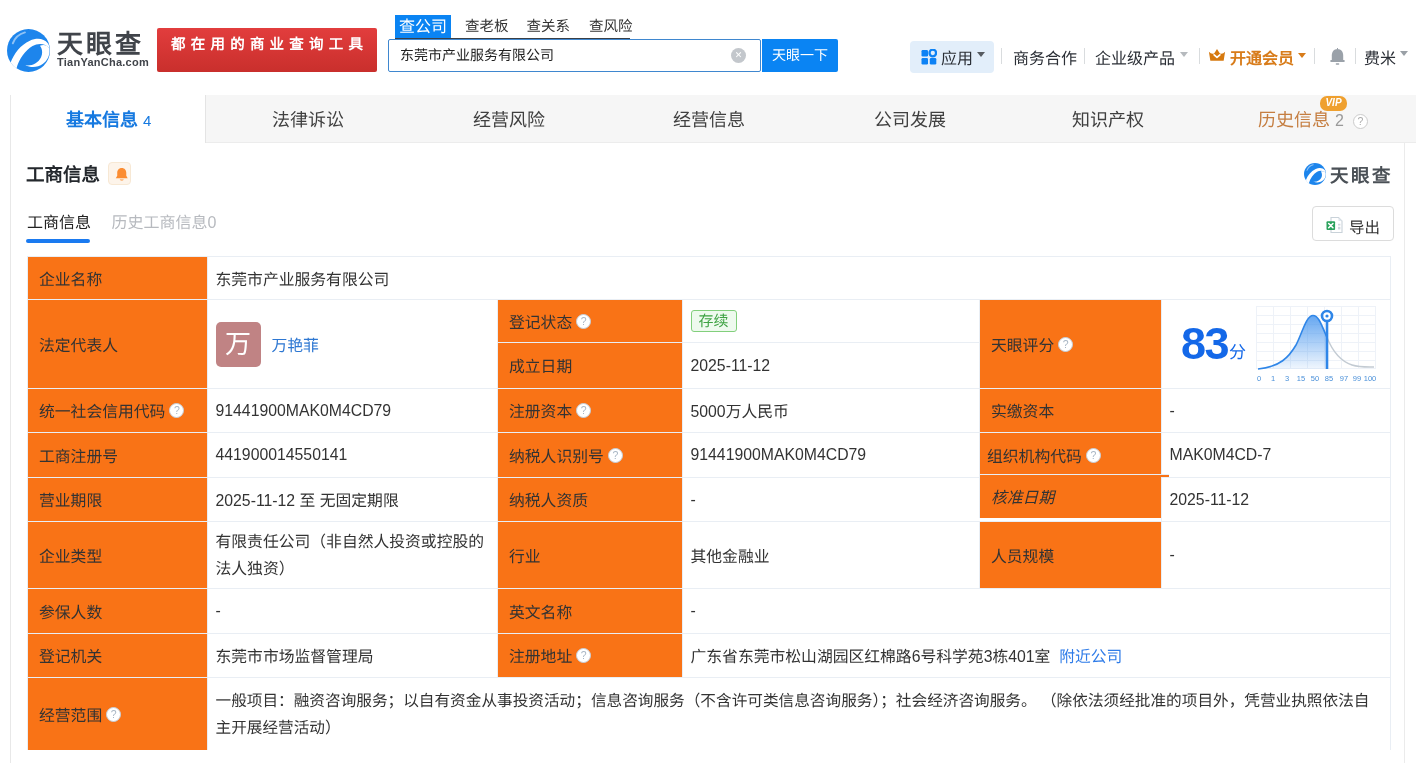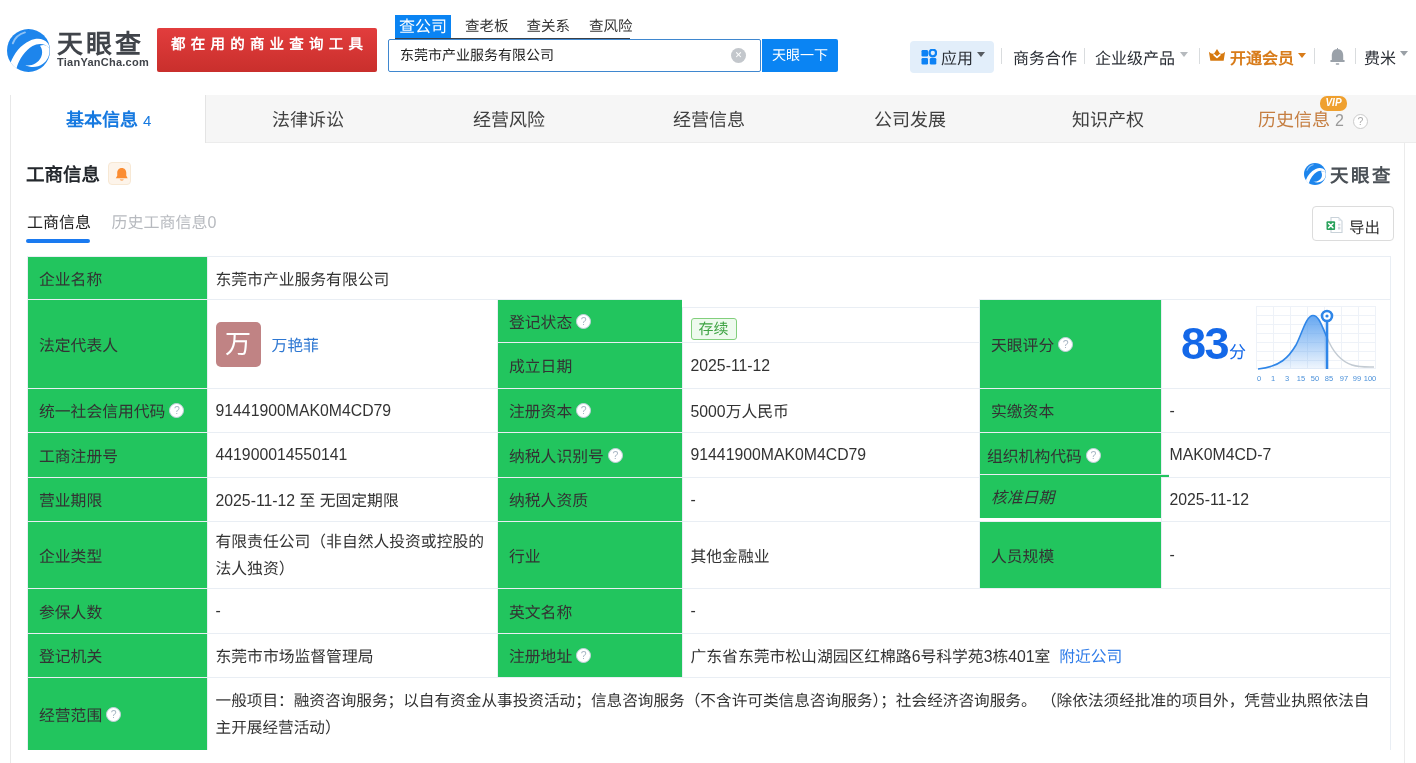--- a/index.html
+++ b/index.html
@@ -32,21 +32,21 @@
 #secTitle{left:26px;top:160px;font-size:18.5px;font-weight:bold;color:#24282d}
 #bellchip{left:108px;top:162px;width:23px;height:23px;background:#fdf4ea;border:1px solid #f7e8d4;border-radius:4px}
 #wmTxt{left:1330px;top:161px;font-size:18.5px;font-weight:bold;color:#4a5056;letter-spacing:2.5px}
 .subtab{top:209px;font-size:16px}
 #subline{left:26px;top:239px;width:64px;height:4px;background:#1a7af0;border-radius:2px}
 #exportBtn{left:1312px;top:206px;width:82px;height:35px;border:1px solid #dcdcdc;border-radius:4px;background:#fff}
 #exportBtn span{position:absolute;left:36px;top:8px;font-size:15.5px;color:#333}
 
 #tbl{left:27px;top:256px;width:1364px;height:494px;border-right:1px solid #e9eef4;border-bottom:1px solid #e9eef4}
 .cell{position:absolute;border-left:1px solid #e9eef4;border-top:1px solid #e9eef4;font-size:15.8px;color:#333;display:flex;align-items:center}
-.lbl{background:#22c55e;padding:0 8px 0 11px}
+.lbl{background:#f97316;padding:0 8px 0 11px}
 .val{background:#fff;padding:0 8px 0 7.5px}
 .q{display:inline-block;width:15px;height:15px;border:1px solid #c3cedb;border-radius:50%;color:#a8b6c4;font-size:10.5px;line-height:13.5px;text-align:center;vertical-align:1px;margin-left:4px;background:#fff}
 a.blu{color:#2d77d2;text-decoration:none}
 .grn{display:inline-block;border:1px solid #82cf7c;background:#eefaee;color:#3fa344;font-size:15px;line-height:19.5px;padding:0 7px;border-radius:3px}
 </style>
 </head>
 <body>
 <div id="page">
 
   <svg class="abs" id="logoIcon" style="left:7px;top:29px" width="43" height="43" viewBox="0 0 48 48">
@@ -144,21 +144,21 @@
 
   <div class="abs" id="tbl">
   <div class="cell lbl" style="left:0px;top:0px;width:180px;height:43px;">企业名称</div>
   <div class="cell val" style="left:180px;top:0px;width:1183px;height:43px;">东莞市产业服务有限公司</div>
   <div class="cell lbl" style="left:0px;top:43px;width:180px;height:89px;">法定代表人</div>
   <div class="cell val" style="left:180px;top:43px;width:290px;height:89px;">
         <span style="display:inline-block;width:45px;height:45px;border-radius:5px;background:#c08384;color:#fff;font-size:26px;line-height:45px;text-align:center;margin-right:11px">万</span>
         <a class="blu" href="#">万艳菲</a>
       </div>
   <div class="cell lbl" style="left:470px;top:43px;width:185px;height:43px;">登记状态<span class="q">?</span></div>
-  <div class="cell val" style="left:655px;top:43px;width:297px;height:43px;margin-top:8px;">
+  <div class="cell val" style="left:655px;top:43px;width:297px;height:43px;">
         <span class="grn">存续</span>
       </div>
   <div class="cell lbl" style="left:470px;top:86px;width:185px;height:46px;">成立日期</div>
   <div class="cell val" style="left:655px;top:86px;width:297px;height:46px;">2025-11-12</div>
   <div class="cell lbl" style="left:952px;top:43px;width:182px;height:89px;">天眼评分<span class="q">?</span></div>
   <div class="cell val" style="left:1134px;top:43px;width:229px;height:89px;padding-left:19px">
         <span style="font-size:45px;font-weight:bold;color:#1468e8;letter-spacing:-1.5px">83</span>
         <span style="font-size:17px;color:#1468e8;margin:12px 0 0 1px">分</span>
         <svg id="scoreChart" style="margin-left:10px" width="122" height="76" viewBox="0 0 122 76">
           <defs>

